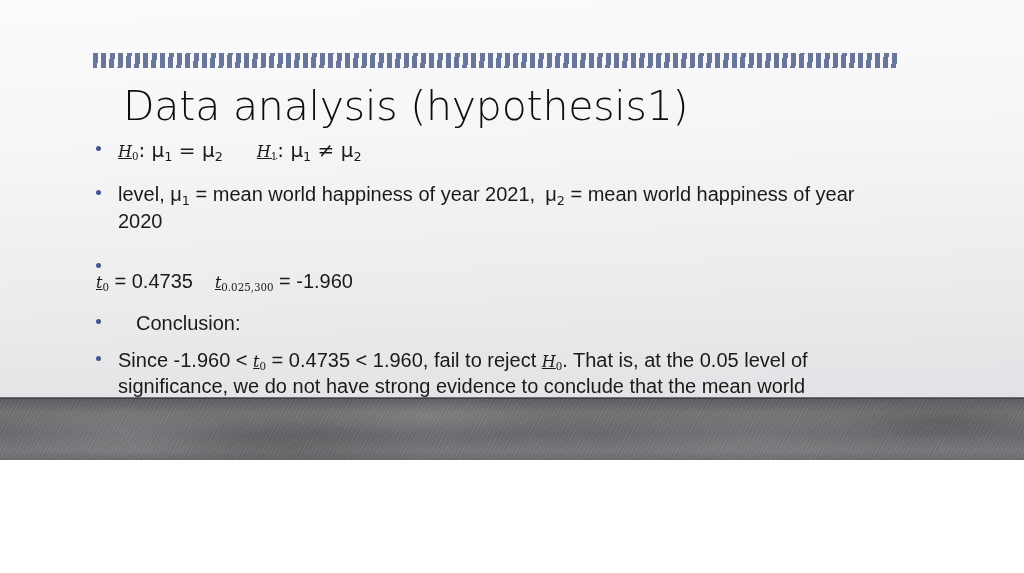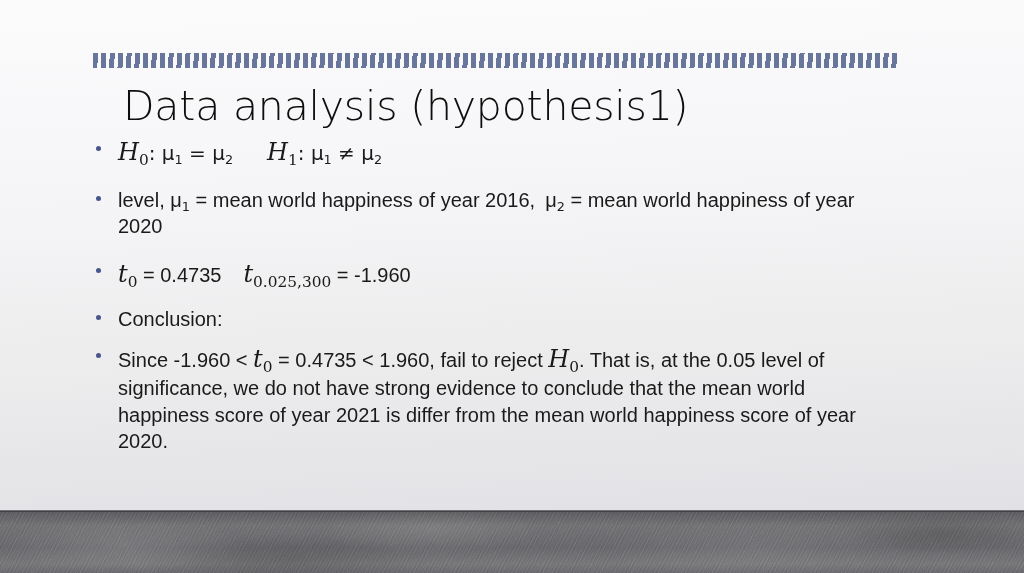--- a/index.html
+++ b/index.html
@@ -10,21 +10,21 @@
   body {
     width: 1024px;
     height: 573px;
     overflow: hidden;
     font-family: "Liberation Sans", sans-serif;
   }
 
   #slide {
     position: relative;
     width: 1024px;
-    height: 573px;
+    height: 460px;
     overflow: hidden;
     background: linear-gradient(178deg, #fbfbfc 0%, #f6f6f8 30%, #ececed 62%, #e2e2e6 88%, #dcdce0 100%);
   }
 
   
   #stripe-bar {
     position: absolute;
     left: 93px;
     top: 53px;
     width: 807px;
@@ -80,29 +80,30 @@
     border-radius: 50%;
     background: #46558c;
   }
   .bullet-text {
     flex: 1 1 auto;
   }
 
   
   .row-gap-1 { margin-top: 0px; }
   .row-gap-2 { margin-top: 18px; }
-  .row-gap-3 { margin-top: 20px; }
-  .row-gap-4 { margin-top: 15px; }
+  .row-gap-3 { margin-top: 20px; flex-direction: column; }
+  .row-gap-4 { margin-top: 15px; gap: 18px; }
   .row-gap-5 { margin-top: 11px; }
 
   
   .mathvar {
     font-family: "DejaVu Serif", serif;
     font-style: italic;
-    font-size: 24px;
+    font-size: 16px;
+    text-decoration: underline;
   }
   .greek {
     font-family: "DejaVu Sans", sans-serif;
     font-style: normal;
   }
   sub {
     font-size: 0.64em;
     line-height: 0;
     vertical-align: -0.32em;
     font-style: normal;
@@ -160,21 +161,21 @@
       <div class="bullet-text">
         <span class="mathvar"><span>H</span><sub>0</sub></span><span class="greek"><span>: μ</span><sub class="sub-sans">1</sub><span> = μ</span><sub class="sub-sans">2</sub></span><span class="gap-wide"></span><span class="mathvar"><span>H</span><sub>1</sub></span><span class="greek"><span>: μ</span><sub class="sub-sans">1</sub><span> ≠ μ</span><sub class="sub-sans">2</sub></span>
       </div>
     </div>
 
     <div class="bullet-row row-gap-2">
       <div class="bullet-dot">
           <span></span>
         </div>
       <div class="bullet-text">
-        <span>level, μ</span><sub class="sub-sans">1</sub><span> = mean world happiness of year 2016</span><span>,</span><span class="gap-sm"></span><span>μ</span><sub class="sub-sans">2</sub><span> = mean world happiness of year 2020</span>
+        <span>level, μ</span><sub class="sub-sans">1</sub><span> = mean world happiness of year 2021</span><span>,</span><span class="gap-sm"></span><span>μ</span><sub class="sub-sans">2</sub><span> = mean world happiness of year 2020</span>
       </div>
     </div>
 
     <div class="bullet-row row-gap-3">
       <div class="bullet-dot">
           <span></span>
         </div>
       <div class="bullet-text">
         <span class="mathvar"><span>t</span><sub>0</sub></span><span> =  0.4735</span><span class="gap-mid"></span><span class="mathvar"><span>t</span><sub>0.025,300</sub></span><span> = -1.960</span>
       </div>

